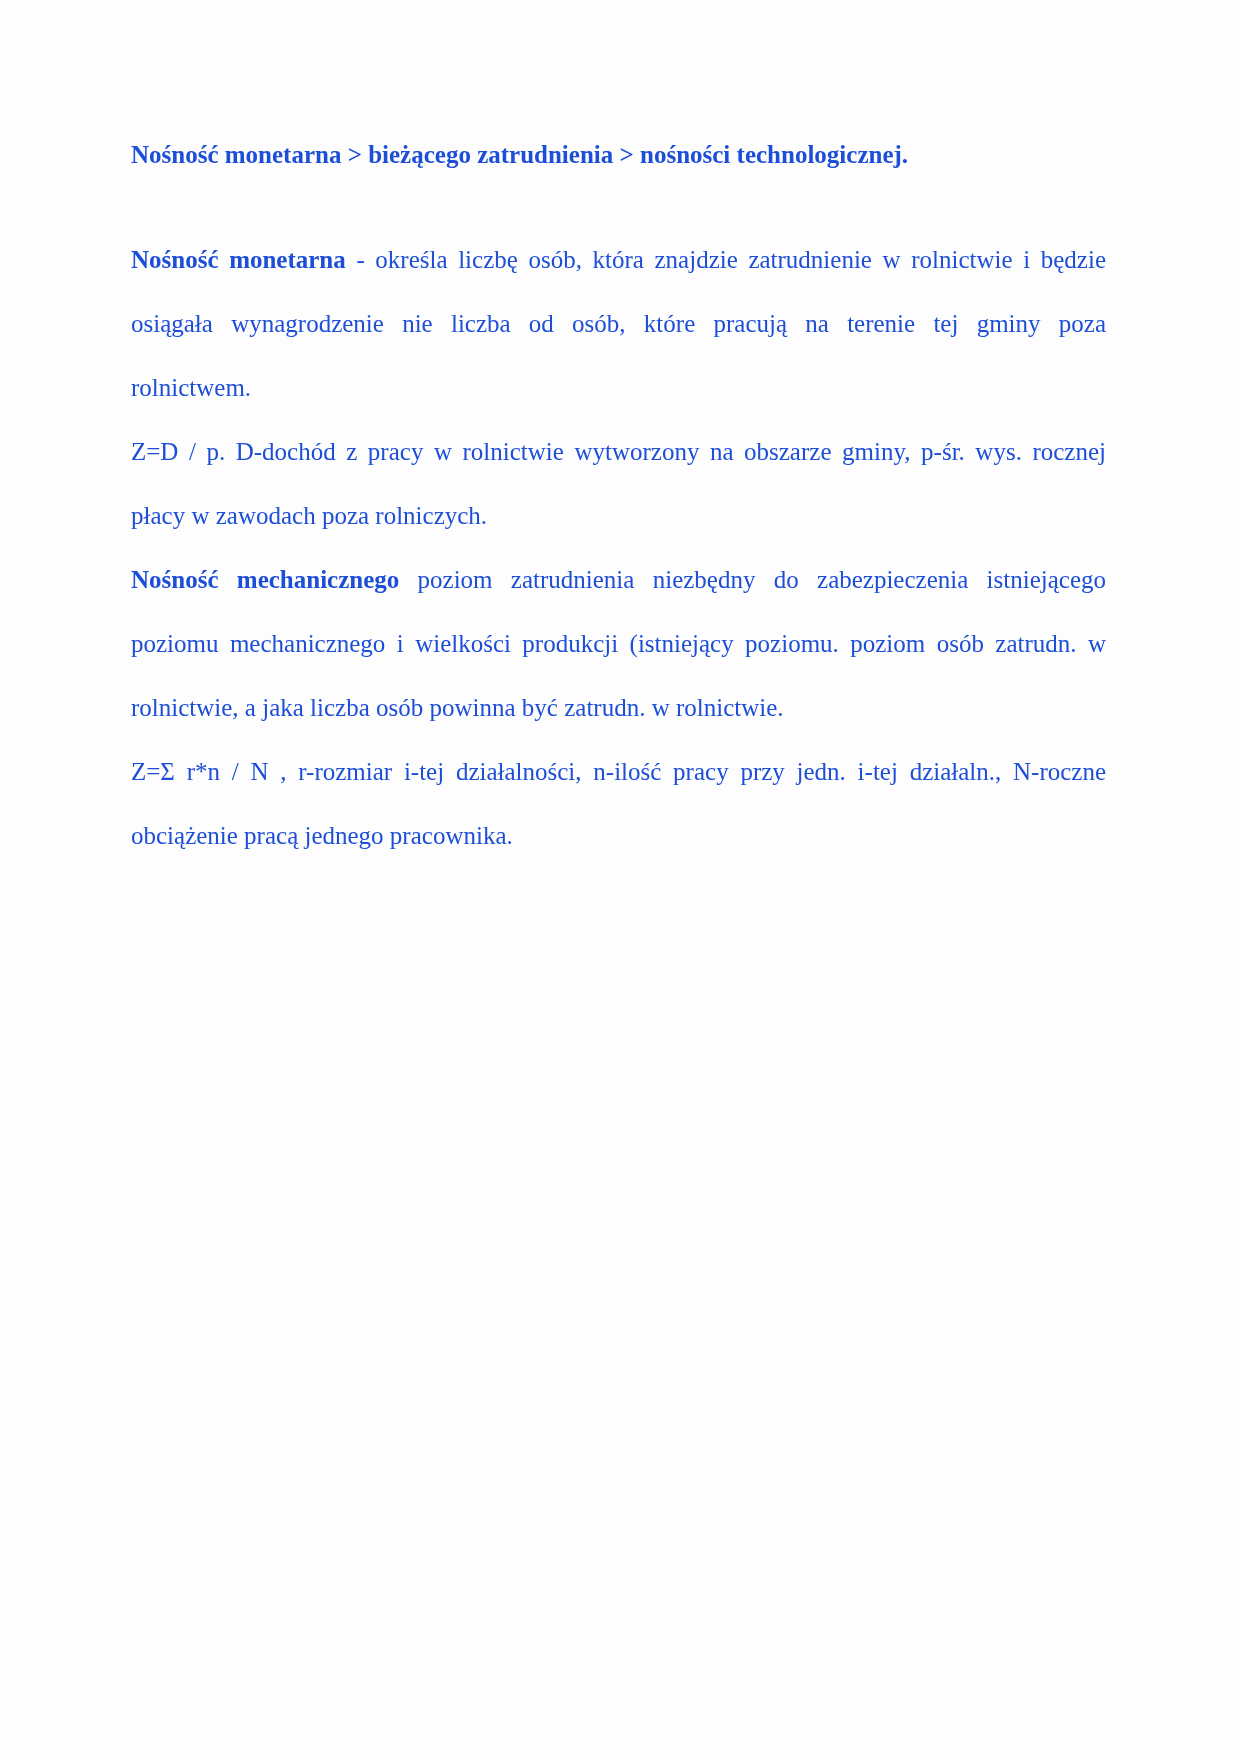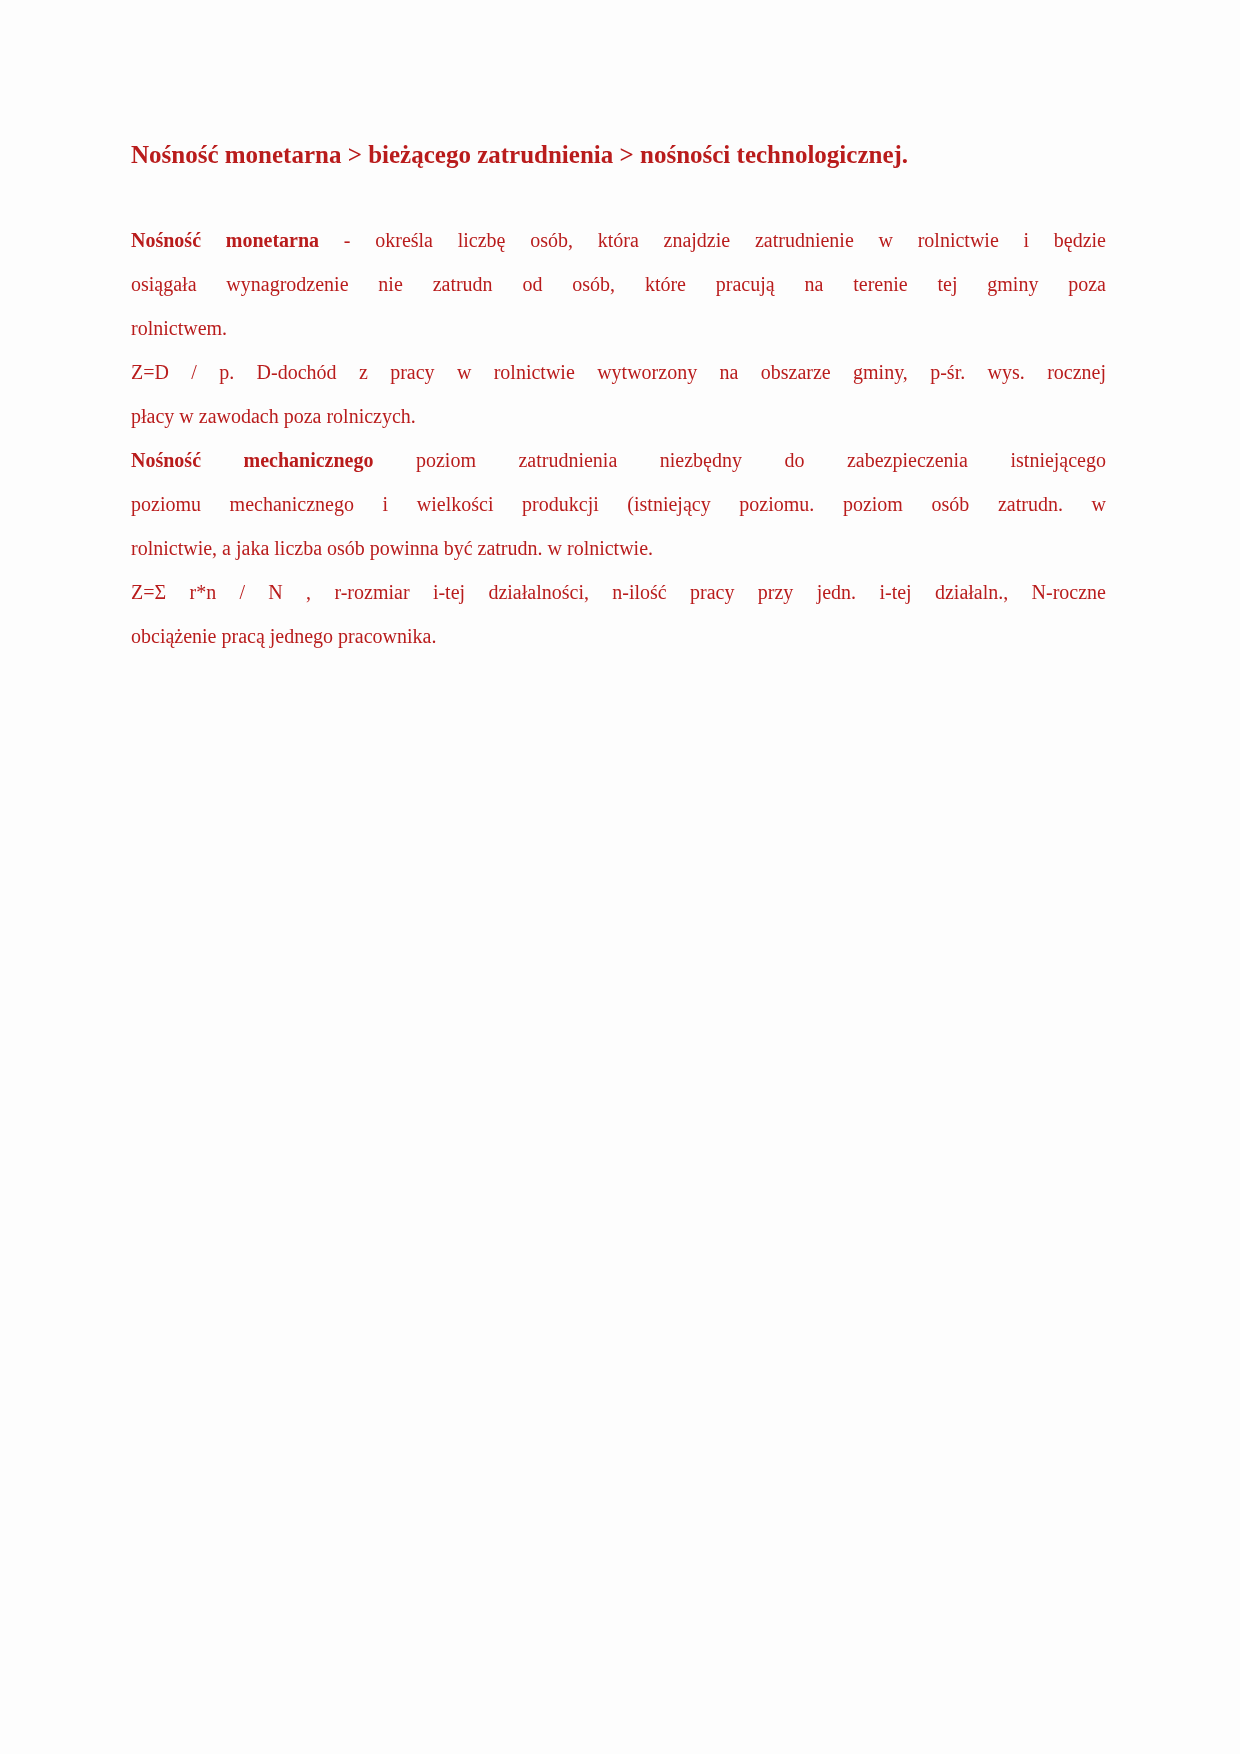--- a/index.html
+++ b/index.html
@@ -29,41 +29,42 @@
   .doc-title {
     font-size: 25px;
     line-height: 44px;
     font-weight: bold;
     white-space: nowrap;
   }
   .blank-line {
     height: 41px;
   }
   .line {
-    font-size: 20px;
+    font-size: 25px;
     line-height: 44px;
+    margin-top: 20px;
   }
   .line.justify {
     text-align: justify;
     text-align-last: justify;
   }
   .run-bold {
     font-weight: bold;
   }
 </style>
 </head>
 <body>
 
-<div class="page" style="background: rgb(253, 253, 253); color: #b91c1c;">
+<div class="page" style="background: rgb(253, 253, 253); color: #1d4ed8;">
   <div class="text-block">
     <div class="doc-title">Nośność monetarna &gt; bieżącego zatrudnienia &gt; nośności technologicznej.</div>
     <div class="blank-line"></div>
     <div id="document-body">
         <div class="line justify"><span class="run-bold">Nośność monetarna</span><span> - określa liczbę osób, która znajdzie zatrudnienie w rolnictwie i będzie</span></div>
-        <div class="line justify"><span>osiągała wynagrodzenie nie zatrudn od osób, które pracują na terenie tej gminy poza</span></div>
+        <div class="line justify"><span>osiągała wynagrodzenie nie liczba od osób, które pracują na terenie tej gminy poza</span></div>
         <div class="line"><span>rolnictwem.</span></div>
         <div class="line justify"><span>Z=D / p. D-dochód z pracy w rolnictwie wytworzony na obszarze gminy, p-śr. wys. rocznej</span></div>
         <div class="line"><span>płacy w zawodach poza rolniczych.</span></div>
         <div class="line justify"><span class="run-bold">Nośność mechanicznego</span><span> poziom zatrudnienia niezbędny do zabezpieczenia istniejącego</span></div>
         <div class="line justify"><span>poziomu mechanicznego i wielkości produkcji (istniejący poziomu. poziom osób zatrudn. w</span></div>
         <div class="line"><span>rolnictwie, a jaka liczba osób powinna być zatrudn. w rolnictwie.</span></div>
         <div class="line justify"><span>Z=Σ r*n / N , r-rozmiar i-tej działalności, n-ilość pracy przy jedn. i-tej działaln., N-roczne</span></div>
         <div class="line"><span>obciążenie pracą jednego pracownika.</span></div>
       </div>
   </div>

